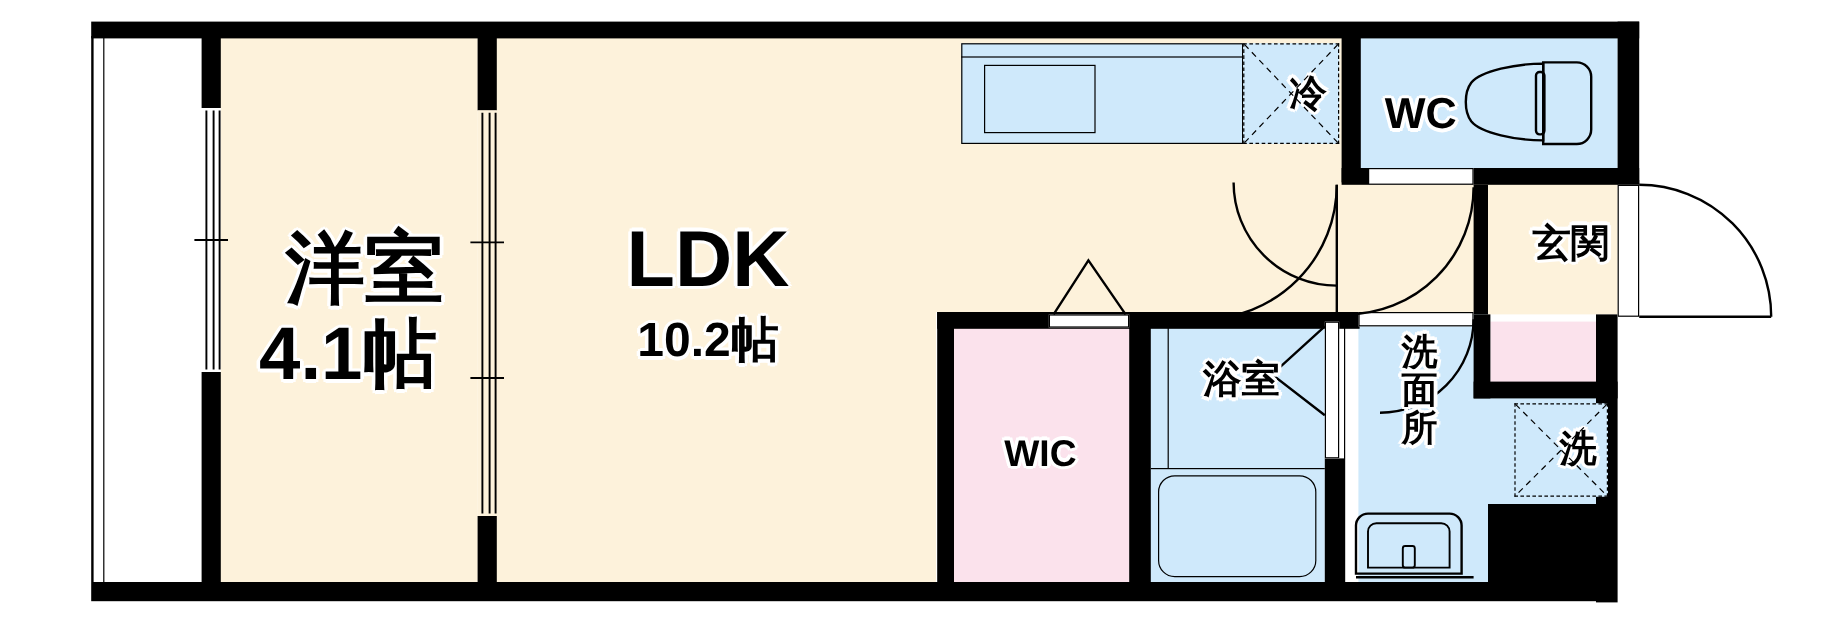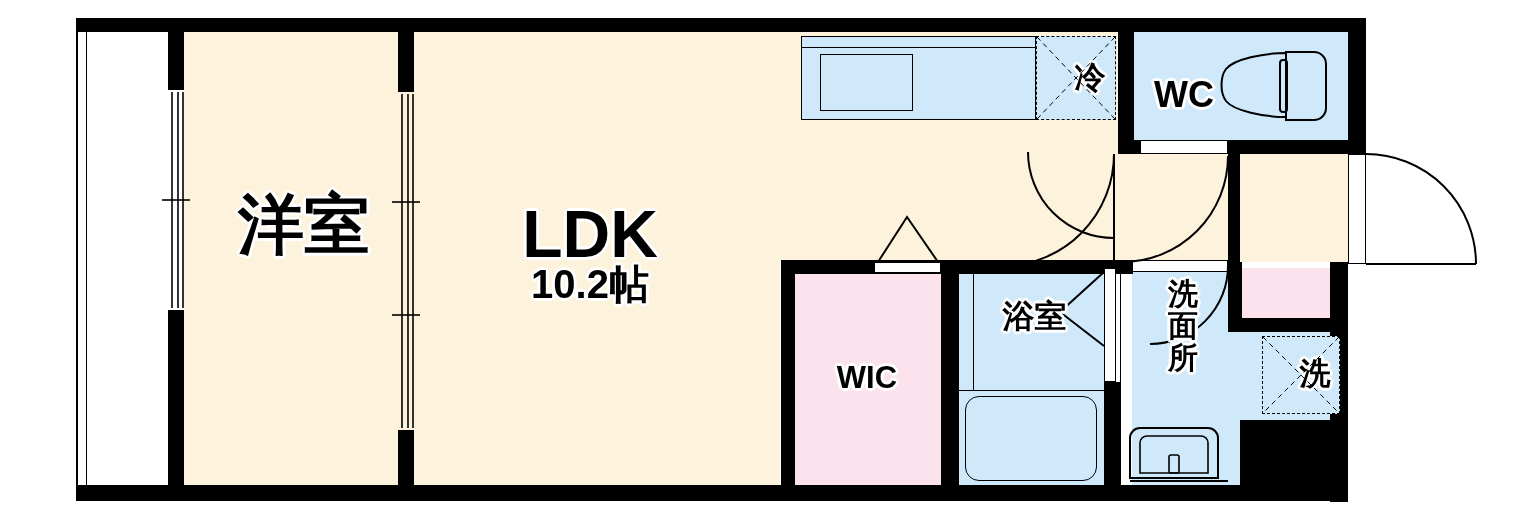--- a/index.html
+++ b/index.html
@@ -177,30 +177,32 @@
       <line x1="1228" y1="156" x2="1228" y2="262" stroke-width="0"></line>
 
       <path d="M1228 266 A78 78 0 0 1 1150 344" stroke-width="2"></path>
 
       <path d="M1366 154 A110 110 0 0 1 1476 264" stroke-width="2"></path>
       <line x1="1366" y1="264" x2="1476" y2="264" stroke-width="2"></line>
     </g>
   </svg>
 
   <span class="lbl lbl-jp" style="left:182px;top:190px;width:216px;font-size:66px;">洋室</span>
-
-  <span class="lbl lbl-lat" style="left:430px;top:200px;width:320px;font-size:66px;">LDK</span>
+  <span class="lbl lbl-lat" style="left:182px;top:263px;width:216px;font-size:62px;">4.1帖</span>
+
+  <span class="lbl lbl-lat" style="left:430px;top:181px;width:320px;font-size:66px;">LDK</span>
   <span class="lbl lbl-lat" style="left:430px;top:263px;width:320px;font-size:40px;">10.2帖</span>
 
   <span class="lbl lbl-lat" style="left:793px;top:362px;width:148px;font-size:31px;">WIC</span>
 
   <span class="lbl lbl-jp" style="left:958px;top:300px;width:125px;font-size:32px;">浴室</span>
 
   <span class="lbl lbl-jp" style="left:1152px;top:278px;width:34px;font-size:30px;letter-spacing:0;line-height:1.06;">
       <div>洗</div>
       <div>面</div>
       <div>所</div>
     </span>
 
   <span class="lbl lbl-lat" style="left:1142px;top:76px;width:84px;font-size:36px;">WC</span>
 
+  <span class="lbl lbl-jp" style="left:1240px;top:186px;width:110px;font-size:32px;">玄関</span>
 
 </div>
 
 </body></html>

